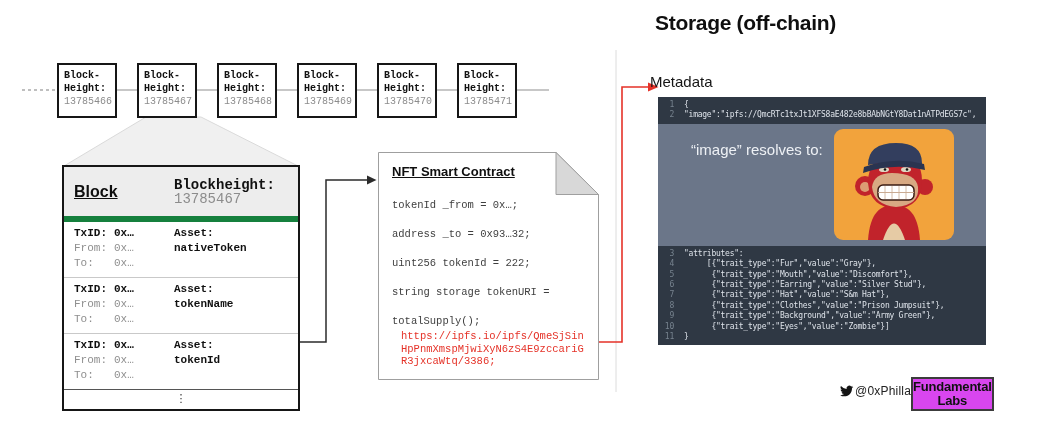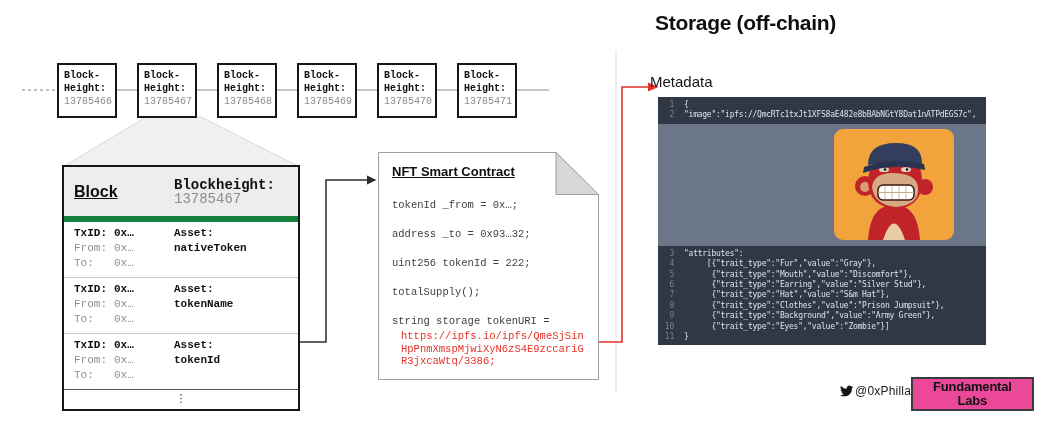--- a/index.html
+++ b/index.html
@@ -52,21 +52,21 @@
   .ln{width:16px;margin-right:10px;text-align:right;color:#77838f;flex:none}
   .ct{white-space:pre;color:#dee3ea;overflow:hidden}
   .band{position:relative;height:122px;background:var(--band-bg)}
   .band-text{position:absolute;left:33px;top:17px;font-size:15px;color:#eef1f5;font-family:"Liberation Sans",sans-serif}
   .ape{position:absolute;left:176px;top:5px;width:120px;height:111px}
 
   
   .footer-twitter{position:absolute;left:838px;top:384px;display:flex;align-items:flex-end;z-index:1}
   .tw-icon svg{width:17px;height:14px;fill:#141414;display:block}
   .tw-handle{font-size:12px;color:#222;letter-spacing:.2px}
-  .logo-box{position:absolute;left:911px;top:377px;border:2px solid #3c3c3c;padding:1px 20px;text-align:center;z-index:1;background:#ec4899}
+  .logo-box{position:absolute;left:911px;top:377px;border:2px solid #3c3c3c;padding:1px 0;text-align:center;z-index:1;background:#d946ef}
   .logo-line{font-size:13px;font-weight:bold;line-height:14px;color:#111;letter-spacing:-.2px}
 
   .redline{stroke:var(--accent-red)}
   .redfill{fill:var(--accent-red)}
 </style>
 </head>
 <body>
 
 <div class="stage" id="stage" style="--accent-red: #e53228; --code-bg: #2f3844; --band-bg: #6b7689; --ape-bg: #f2a33c;">
 
@@ -163,22 +163,22 @@
       </div>
     <div class="bt-ellipsis">⋮</div>
   </div>
 
   <div class="contract-text">
     <div class="c-title">NFT Smart Contract</div>
     <div id="c-lines">
         <div class="c-line">tokenId _from = 0x…;</div>
         <div class="c-line">address _to = 0x93…32;</div>
         <div class="c-line">uint256 tokenId = 222;</div>
+        <div class="c-line">string storage tokenURI =</div>
         <div class="c-line">totalSupply();</div>
-        <div class="c-line">string storage tokenURI =</div>
       </div>
     <div class="c-uri" id="c-uri">
         <div class="c-uri-line">https://ipfs.io/ipfs/QmeSjSin</div>
         <div class="c-uri-line">HpPnmXmspMjwiXyN6zS4E9zccariG</div>
         <div class="c-uri-line">R3jxcaWtq/3386;</div>
       </div>
   </div>
 
   <div class="meta-label">Metadata</div>
 
@@ -187,20 +187,21 @@
         <div class="cl">
           <span class="ln">1</span>
           <span class="ct">{</span>
         </div>
         <div class="cl">
           <span class="ln">2</span>
           <span class="ct">"image":"ipfs://QmcRTc1txJt1XFS8aE482e8bBAbNGtY8Dat1nATPdEGS7c",</span>
         </div>
       </div>
     <div class="band">
+      <span class="band-text">“image” resolves to:</span>
       <svg class="ape" viewBox="0 0 120 111">
         <rect x="0" y="0" width="120" height="111" rx="9" fill="var(--ape-bg)"></rect>
         <path d="M34,111 C36,84 46,76 60,76 C74,76 84,84 86,111 Z" fill="#c1232b"></path>
         <path d="M49,111 Q60,78 71,111 Z" fill="#e6cba5"></path>
         <circle cx="31" cy="57" r="10" fill="#c1232b"></circle>
         <circle cx="31" cy="58" r="5" fill="#dc9c74"></circle>
         <circle cx="91" cy="58" r="8" fill="#c1232b"></circle>
         <path d="M34,54 Q34,26 62,26 Q88,26 88,52 Q88,78 62,80 Q36,78 34,54 Z" fill="#c1232b"></path>
         <path d="M38,58 Q40,44 58,44 Q82,44 84,58 Q86,76 62,78 Q40,76 38,58 Z" fill="#d8a983"></path>
         <ellipse cx="50" cy="40.5" rx="5" ry="2.6" fill="#ded6c2"></ellipse>

